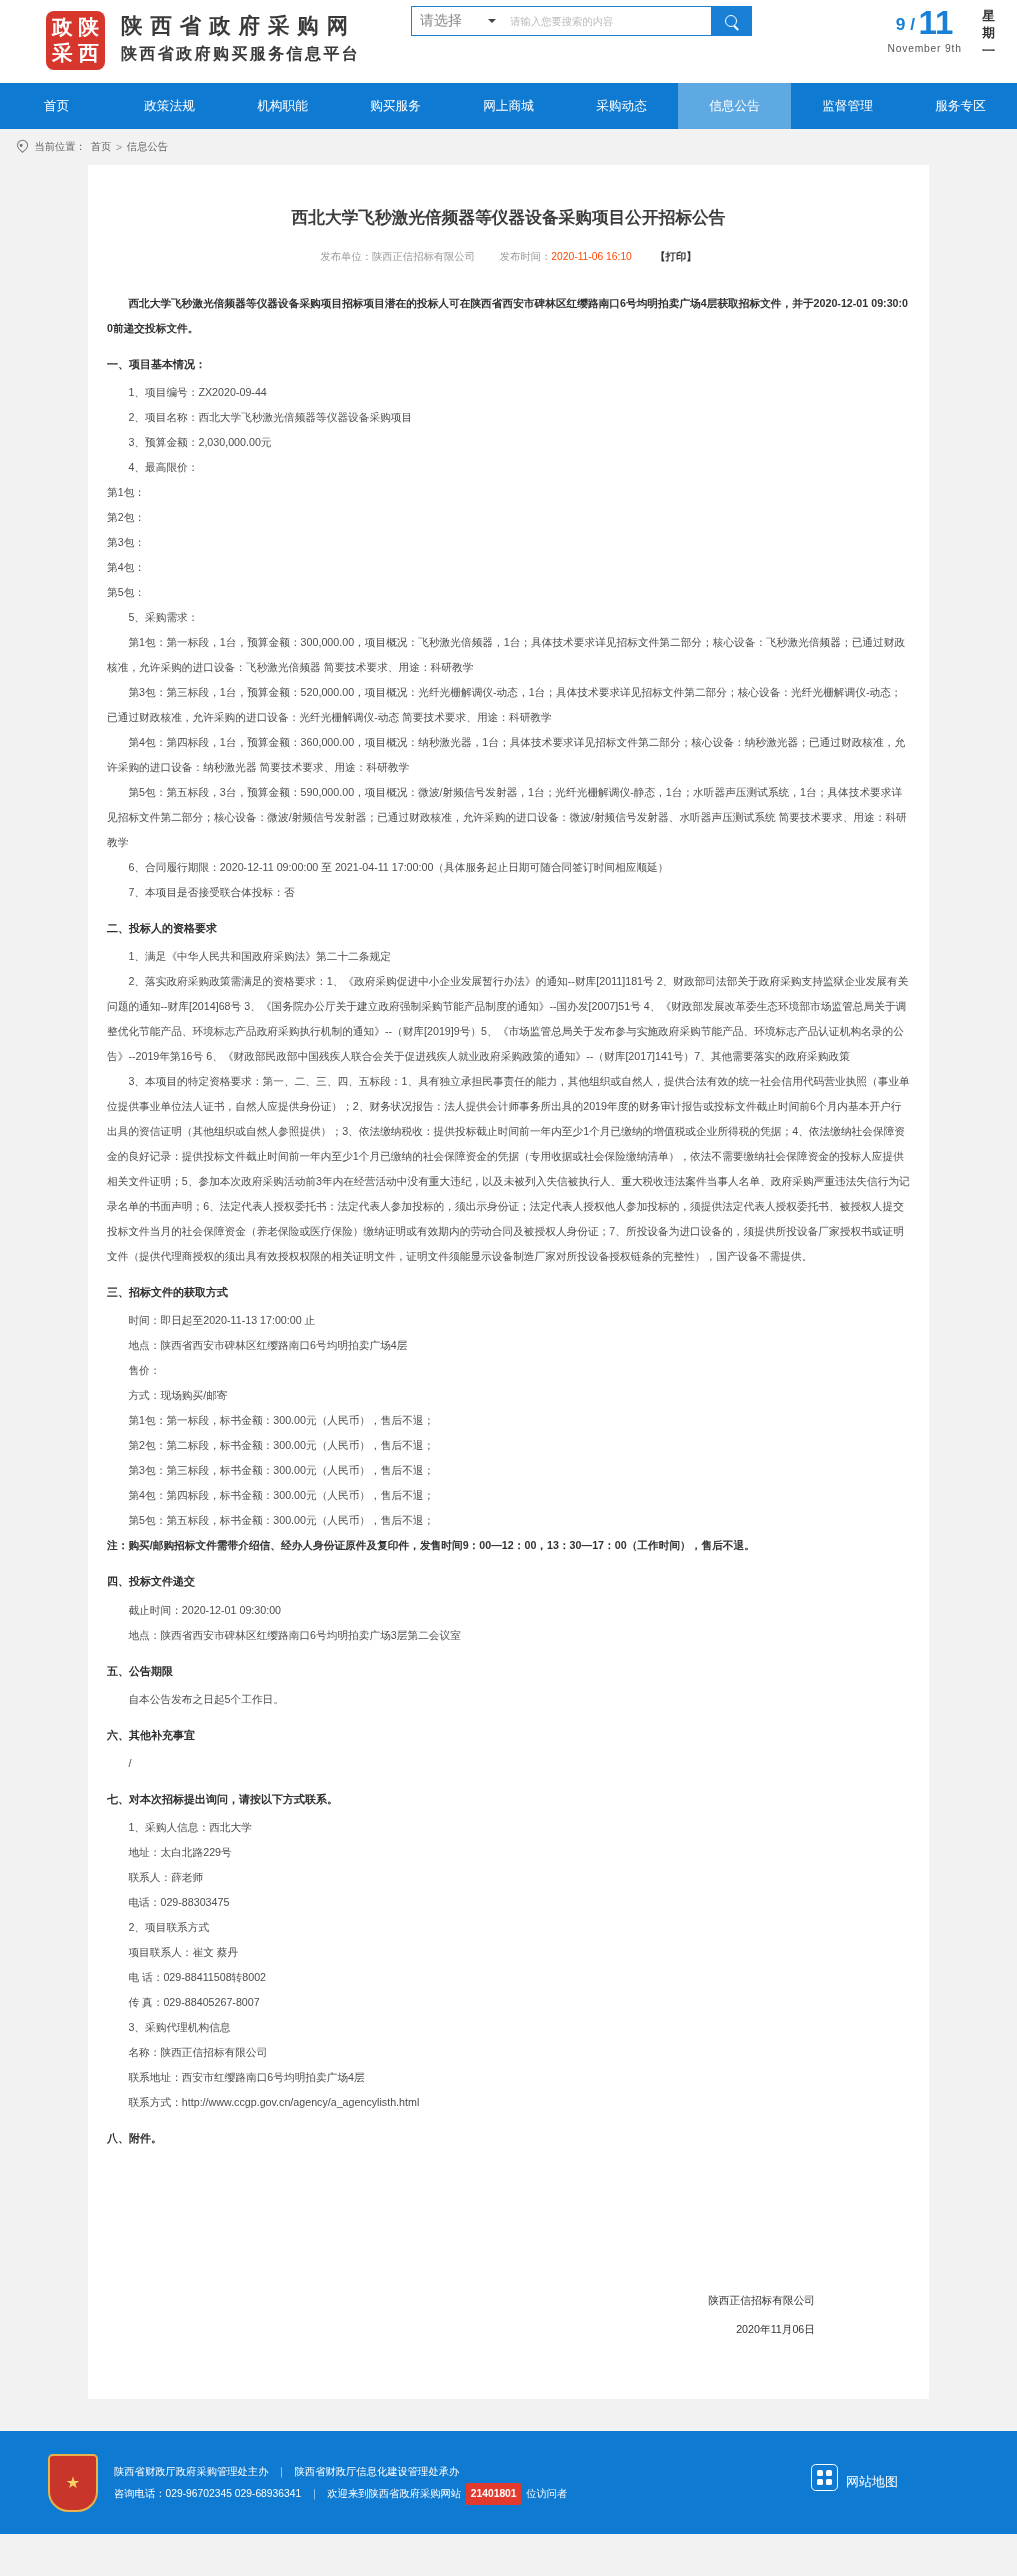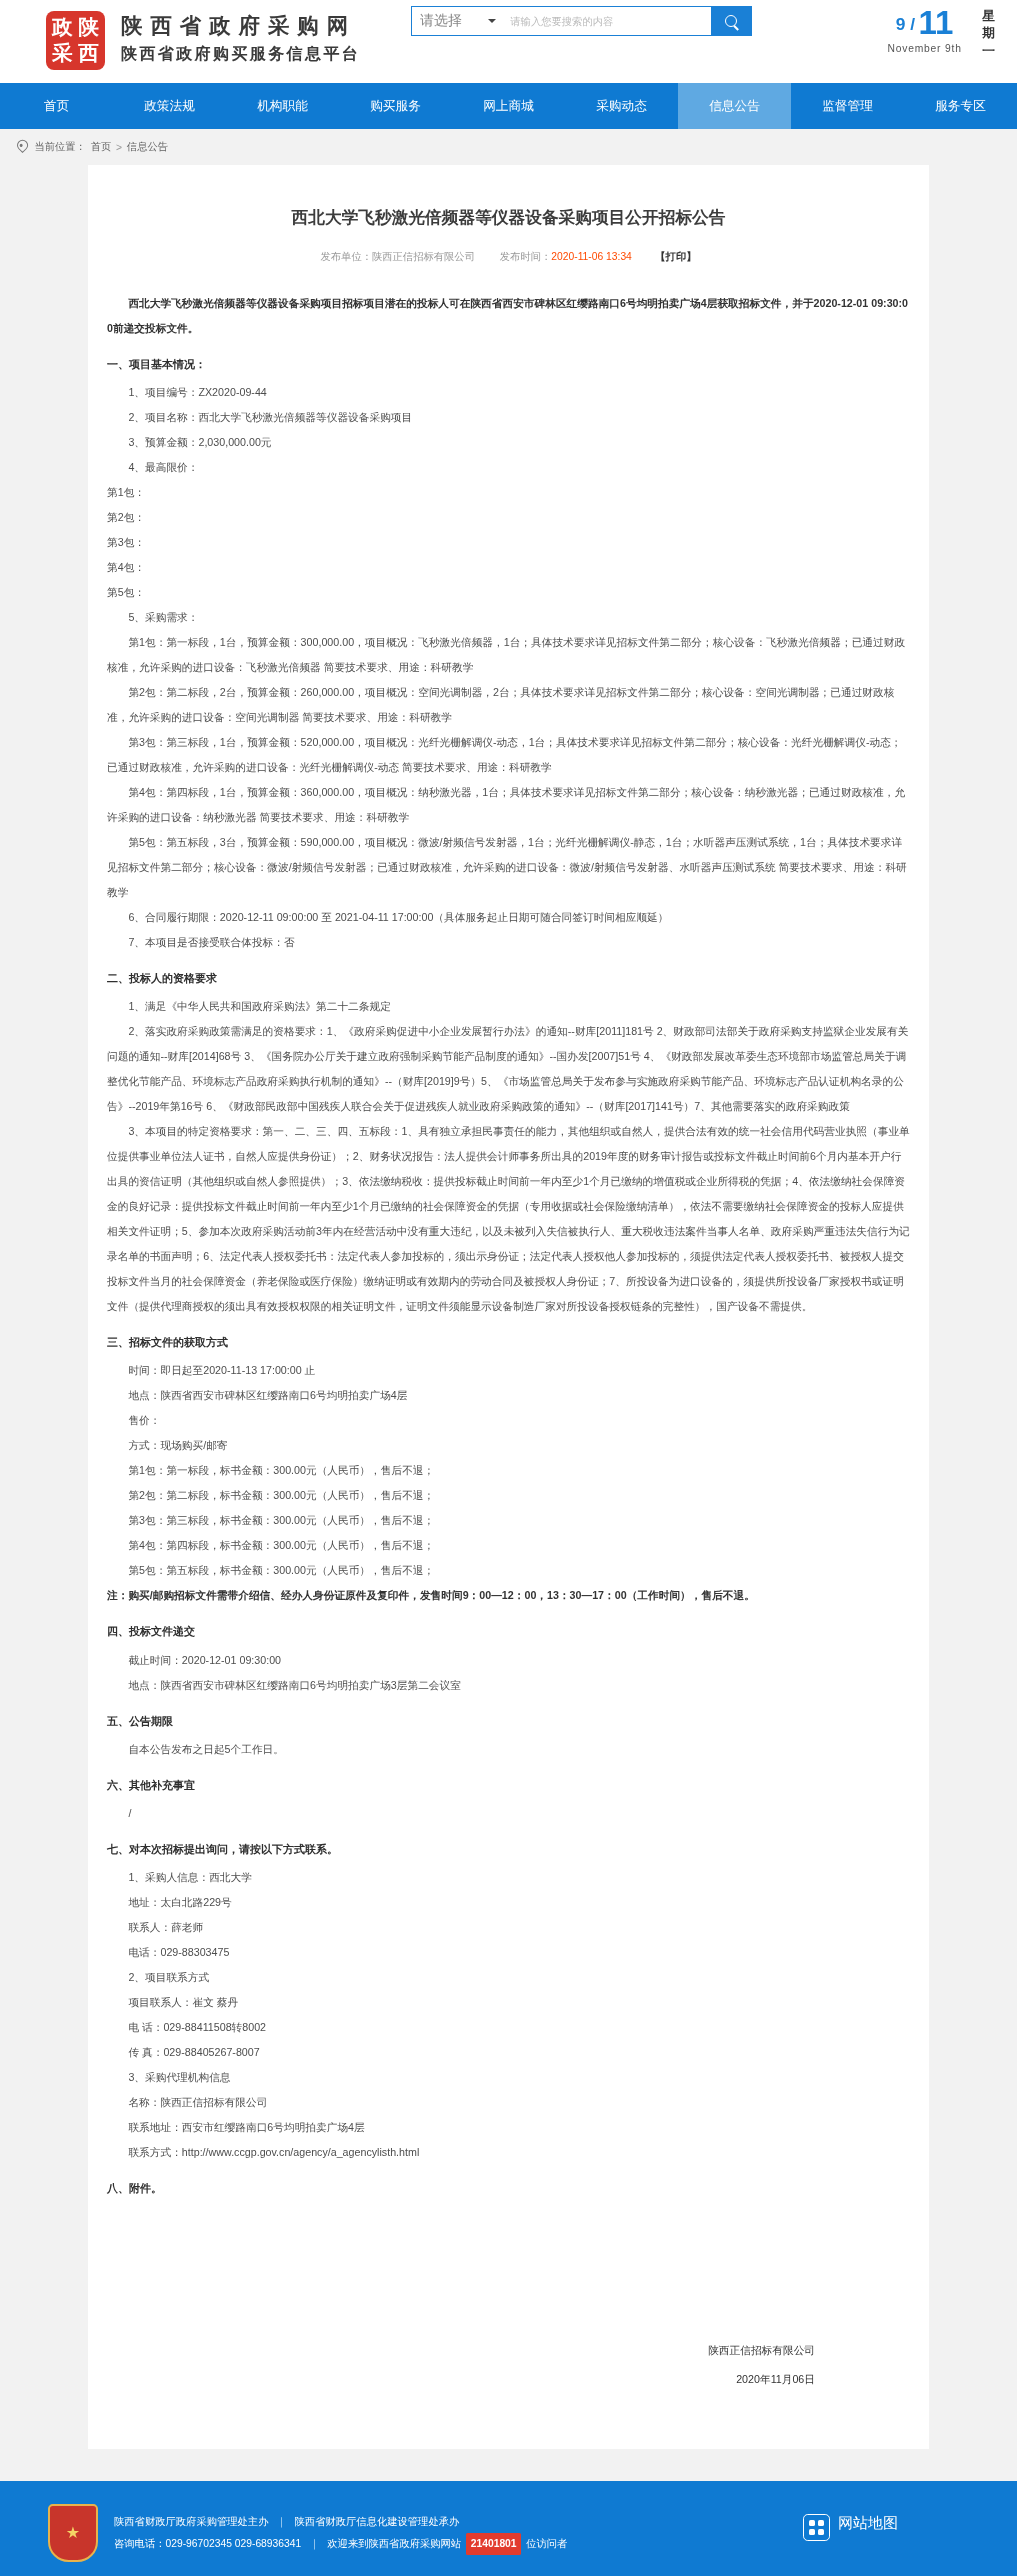--- a/index.html
+++ b/index.html
@@ -54,21 +54,21 @@
   .p-note{font-weight:bold;color:#333;text-indent:0;}
   .signature{margin-top:135px;text-align:right;padding-right:95px;font-size:10.7px;color:#333;line-height:28.5px;}
   
   .footer{margin-top:32px;}
   .footer-main{position:relative;height:103px;background:#0f7ad2;display:flex;align-items:center;}
   .footer-emblem{width:46px;height:54px;margin-left:48px;background:#c8352b;border:2.4px solid #e8b34b;border-radius:4.8px 4.8px 20.6px 20.6px;position:relative;flex:none;}
   .footer-emblem::after{content:"★";color:#f4d465;font-size:16px;position:absolute;left:50%;top:50%;transform:translate(-50%,-55%);}
   .footer-lines{margin-left:16px;color:#fff;font-size:10.3px;line-height:22px;}
   .f-sep{margin:0 8px;color:#cfe6fa;}
   .visitor-badge{display:inline-block;background:#e23b2e;color:#fff;font-weight:bold;padding:0 4.8px;border-radius:1.6px;margin:0 4.8px;}
-  .sitemap{position:absolute;right:119px;top:33px;display:flex;align-items:flex-start;color:#fff;font-size:15px;cursor:pointer;}
+  .sitemap{position:absolute;right:119px;top:33px;display:flex;align-items:flex-end;color:#fff;font-size:13px;cursor:pointer;}
   .sitemap-icon{width:27px;height:27px;border:1.6px solid #fff;border-radius:4.8px;margin-right:8px;display:grid;grid-template-columns:1fr 1fr;grid-template-rows:1fr 1fr;gap:2.4px;padding:4.8px;box-sizing:border-box;}
   .sitemap-icon span{background:#fff;border-radius:1.6px;}
 </style>
 </head>
 <body>
 
 <div class="top-header">
   <div class="logo-seal">
       <span class="seal-ch">政</span>
       <span class="seal-ch">陕</span>
@@ -124,38 +124,37 @@
       <span class="bc-link">首页</span>
       <span class="bc-sep">&gt;</span>
       <span class="bc-link">信息公告</span>
     </span>
 </div>
 
 <div class="card">
   <div class="article-title">西北大学飞秒激光倍频器等仪器设备采购项目公开招标公告</div>
   <div class="article-meta">
     <span>发布单位：</span><span>陕西正信招标有限公司</span><span class="sp"></span>
-    <span>发布时间：</span><span class="meta-time-value">2020-11-06 13:34</span>
+    <span>发布时间：</span><span class="meta-time-value">2020-11-06 16:10</span>
     <span class="print-btn">【打印】</span>
   </div>
   <div class="article-body">
       <p class="p-lead">西北大学飞秒激光倍频器等仪器设备采购项目招标项目潜在的投标人可在陕西省西安市碑林区红缨路南口6号均明拍卖广场4层获取招标文件，并于2020-12-01 09:30:00前递交投标文件。</p>
       <p class="p-heading">一、项目基本情况：</p>
       <p class="p-item">1、项目编号：ZX2020-09-44</p>
       <p class="p-item">2、项目名称：西北大学飞秒激光倍频器等仪器设备采购项目</p>
       <p class="p-item">3、预算金额：2,030,000.00元</p>
       <p class="p-item">4、最高限价：</p>
       <p class="p-plain">第1包：</p>
       <p class="p-plain">第2包：</p>
       <p class="p-plain">第3包：</p>
       <p class="p-plain">第4包：</p>
       <p class="p-plain">第5包：</p>
       <p class="p-item">5、采购需求：</p>
       <p class="p-item">第1包：第一标段，1台，预算金额：300,000.00，项目概况：飞秒激光倍频器，1台；具体技术要求详见招标文件第二部分；核心设备：飞秒激光倍频器；已通过财政核准，允许采购的进口设备：飞秒激光倍频器 简要技术要求、用途：科研教学</p>
-      <p class="p-item">第2包：第二标段，2台，预算金额：260,000.00，项目概况：空间光调制器，2台；具体技术要求详见招标文件第二部分；核心设备：空间光调制器；已通过财政核准，允许采购的进口设备：空间光调制器 简要技术要求、用途：科研教学</p>
       <p class="p-item">第3包：第三标段，1台，预算金额：520,000.00，项目概况：光纤光栅解调仪-动态，1台；具体技术要求详见招标文件第二部分；核心设备：光纤光栅解调仪-动态；已通过财政核准，允许采购的进口设备：光纤光栅解调仪-动态 简要技术要求、用途：科研教学</p>
       <p class="p-item">第4包：第四标段，1台，预算金额：360,000.00，项目概况：纳秒激光器，1台；具体技术要求详见招标文件第二部分；核心设备：纳秒激光器；已通过财政核准，允许采购的进口设备：纳秒激光器 简要技术要求、用途：科研教学</p>
       <p class="p-item">第5包：第五标段，3台，预算金额：590,000.00，项目概况：微波/射频信号发射器，1台；光纤光栅解调仪-静态，1台；水听器声压测试系统，1台；具体技术要求详见招标文件第二部分；核心设备：微波/射频信号发射器；已通过财政核准，允许采购的进口设备：微波/射频信号发射器、水听器声压测试系统 简要技术要求、用途：科研教学</p>
       <p class="p-item">6、合同履行期限：2020-12-11 09:00:00 至 2021-04-11 17:00:00（具体服务起止日期可随合同签订时间相应顺延）</p>
       <p class="p-item">7、本项目是否接受联合体投标：否</p>
       <p class="p-heading">二、投标人的资格要求</p>
       <p class="p-item">1、满足《中华人民共和国政府采购法》第二十二条规定</p>
       <p class="p-item">2、落实政府采购政策需满足的资格要求：1、《政府采购促进中小企业发展暂行办法》的通知--财库[2011]181号 2、财政部司法部关于政府采购支持监狱企业发展有关问题的通知--财库[2014]68号 3、《国务院办公厅关于建立政府强制采购节能产品制度的通知》--国办发[2007]51号 4、《财政部发展改革委生态环境部市场监管总局关于调整优化节能产品、环境标志产品政府采购执行机制的通知》--（财库[2019]9号）5、《市场监管总局关于发布参与实施政府采购节能产品、环境标志产品认证机构名录的公告》--2019年第16号 6、《财政部民政部中国残疾人联合会关于促进残疾人就业政府采购政策的通知》--（财库[2017]141号）7、其他需要落实的政府采购政策</p>
       <p class="p-item">3、本项目的特定资格要求：第一、二、三、四、五标段：1、具有独立承担民事责任的能力，其他组织或自然人，提供合法有效的统一社会信用代码营业执照（事业单位提供事业单位法人证书，自然人应提供身份证）；2、财务状况报告：法人提供会计师事务所出具的2019年度的财务审计报告或投标文件截止时间前6个月内基本开户行出具的资信证明（其他组织或自然人参照提供）；3、依法缴纳税收：提供投标截止时间前一年内至少1个月已缴纳的增值税或企业所得税的凭据；4、依法缴纳社会保障资金的良好记录：提供投标文件截止时间前一年内至少1个月已缴纳的社会保障资金的凭据（专用收据或社会保险缴纳清单），依法不需要缴纳社会保障资金的投标人应提供相关文件证明；5、参加本次政府采购活动前3年内在经营活动中没有重大违纪，以及未被列入失信被执行人、重大税收违法案件当事人名单、政府采购严重违法失信行为记录名单的书面声明；6、法定代表人授权委托书：法定代表人参加投标的，须出示身份证；法定代表人授权他人参加投标的，须提供法定代表人授权委托书、被授权人提交投标文件当月的社会保障资金（养老保险或医疗保险）缴纳证明或有效期内的劳动合同及被授权人身份证；7、所投设备为进口设备的，须提供所投设备厂家授权书或证明文件（提供代理商授权的须出具有效授权权限的相关证明文件，证明文件须能显示设备制造厂家对所投设备授权链条的完整性），国产设备不需提供。</p>
       <p class="p-heading">三、招标文件的获取方式</p>

